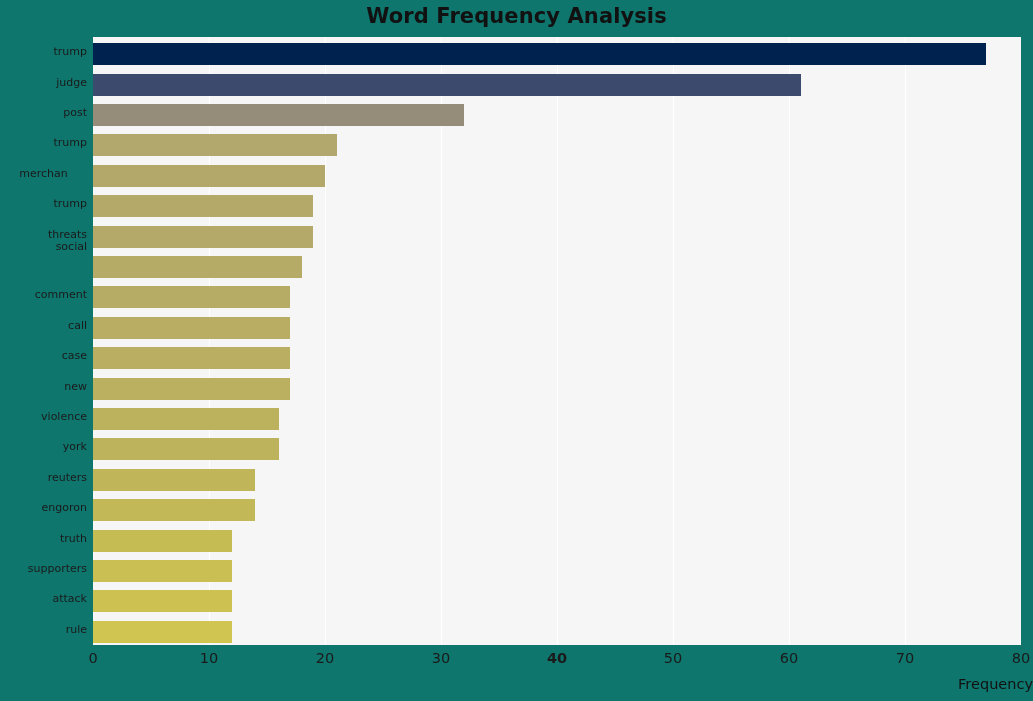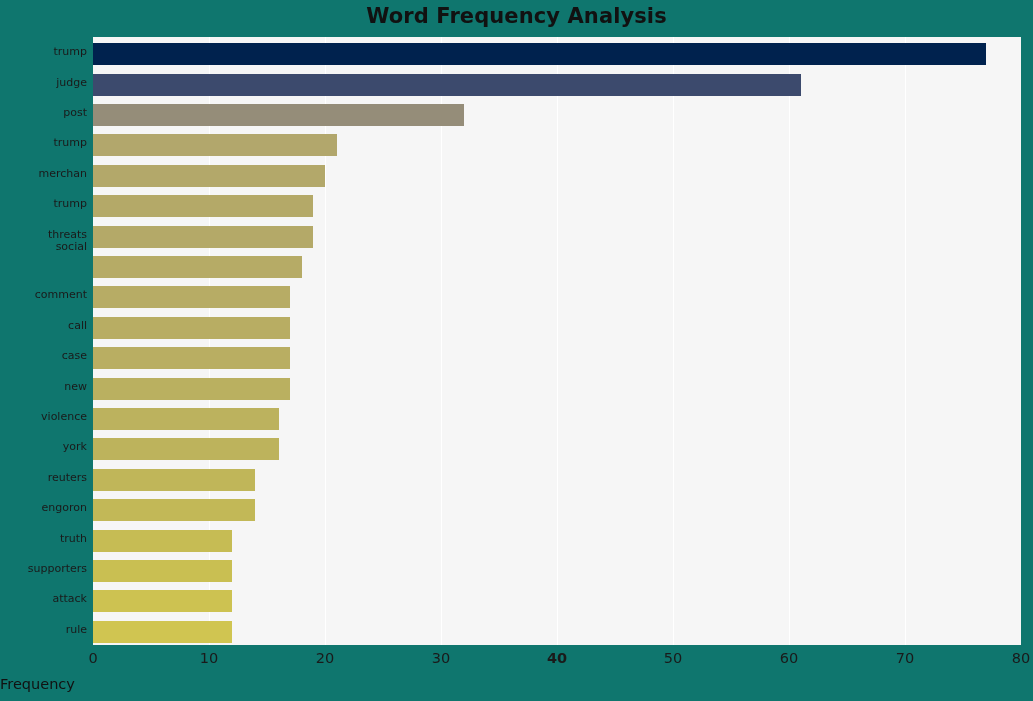--- a/index.html
+++ b/index.html
@@ -94,21 +94,21 @@
     font-size: 14.5px;
     color: #1a1a1a;
     white-space: nowrap;
   }
 
   #x-axis-title {
     position: absolute;
     left: 0;
     top: 676px;
     width: 1033px;
-    text-align: left;
+    text-align: right;
     font-size: 14.5px;
     color: #111111;
   }
 </style>
 </head>
 <body>
 
 <div id="chart-root">
 
   <div id="chart-title">Word Frequency Analysis</div>
@@ -145,21 +145,21 @@
         <div class="bar" title="attack: 12" style="width: 139.2px; top: 553.4px; background: rgb(205, 194, 81);"></div>
         <div class="bar" title="rule: 12" style="width: 139.2px; top: 583.8px; background: rgb(208, 197, 81);"></div>
       </div>
   </div>
 
   <div id="y-axis-labels">
       <div class="y-tick-label" style="top: 8.2px;">trump</div>
       <div class="y-tick-label" style="top: 38.6px;">judge</div>
       <div class="y-tick-label" style="top: 69px;">post</div>
       <div class="y-tick-label" style="top: 99.4px;">trump</div>
-      <div class="y-tick-label" style="top: 129.8px;">merchan</div>
+      <div class="y-tick-label" style="top: 129.8px; text-align: center;">merchan</div>
       <div class="y-tick-label" style="top: 160.2px;">trump</div>
       <div class="y-tick-label" style="top: 190.6px;">threats</div>
       <div class="y-tick-label" style="top: 203px;">social</div>
       <div class="y-tick-label" style="top: 251.4px;">comment</div>
       <div class="y-tick-label" style="top: 281.8px;">call</div>
       <div class="y-tick-label" style="top: 312.2px;">case</div>
       <div class="y-tick-label" style="top: 342.6px;">new</div>
       <div class="y-tick-label" style="top: 373px;">violence</div>
       <div class="y-tick-label" style="top: 403.4px;">york</div>
       <div class="y-tick-label" style="top: 433.8px;">reuters</div>

